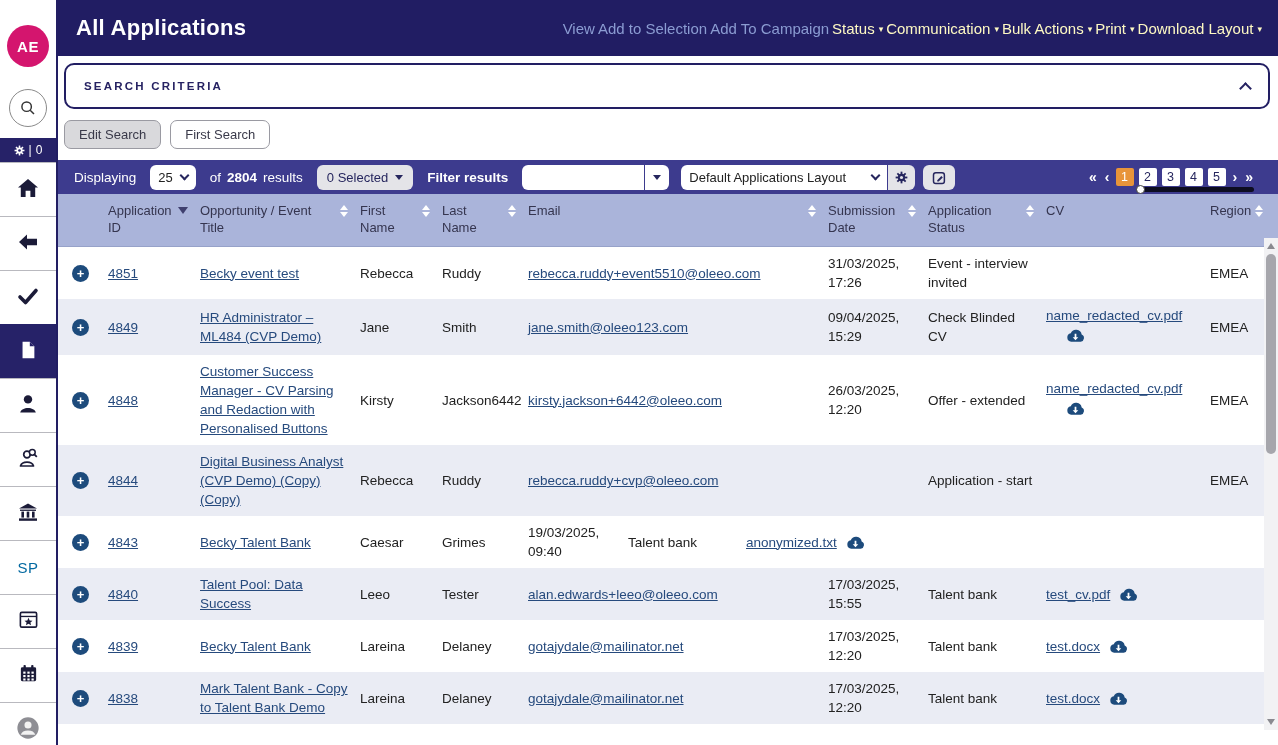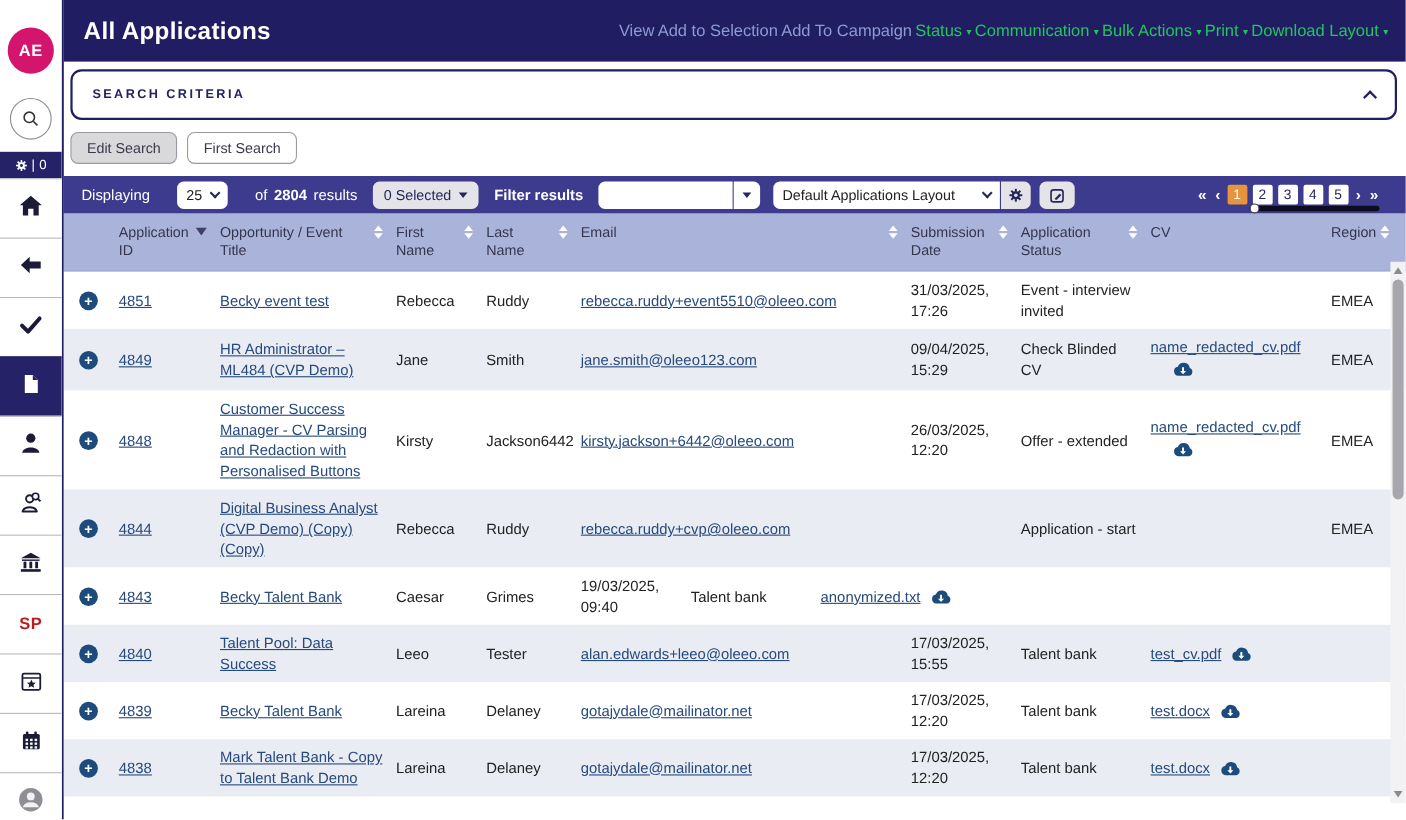--- a/index.html
+++ b/index.html
@@ -9,45 +9,45 @@
 
 .sidebar{position:absolute;left:0;top:0;width:56px;height:745px;background:#fff;z-index:6}
 .sb-cell{display:flex;align-items:center;justify-content:center}
 .sb-avatar-cell{height:78px;padding-top:14px}
 .avatar{width:42px;height:42px;border-radius:50%;background:#d4156e;color:#fff;font-weight:700;font-size:15px;display:flex;align-items:center;justify-content:center;letter-spacing:.5px}
 .sb-search-cell{height:60px}
 .search-circle{width:38px;height:38px;border-radius:50%;border:1px solid #8a8a8a;display:flex;align-items:center;justify-content:center;background:#fff;cursor:pointer}
 .sb-strip{height:24px;background:#262268;color:#fff;display:flex;align-items:center;justify-content:center;gap:4px;font-size:12px;cursor:pointer}
 .sb-item{height:54px;border-top:1px solid #b9b9bf;display:flex;align-items:center;justify-content:center;cursor:pointer;background:#fff}
 .sb-item.active{background:#262268;border-top:1px solid #262268}
-.sb-sp{font-size:15px;font-weight:700;color:#b91c1c;letter-spacing:.5px}
+.sb-sp{font-size:15px;font-weight:400;color:#0369a1;letter-spacing:.5px}
 
 
 .main{position:absolute;left:56px;top:0;width:1222px;height:745px;border-left:2px solid #221e63}
 .hdr{height:56px;background:#211d63;display:flex;align-items:center;color:#fff;padding:0 16px 0 18px}
 .hdr-title{font-size:22px;font-weight:700;letter-spacing:.3px}
 .hdr-nav{margin-left:auto;display:flex;align-items:center;gap:3px;font-size:15px;white-space:nowrap}
-.nav-item{color:#22c55e;cursor:pointer;display:inline-flex;align-items:center}
+.nav-item{color:#fef9c3;cursor:pointer;display:inline-flex;align-items:center}
 .nav-item.muted{color:#8b9cd2}
 .nav-caret{font-size:9px;margin-left:4px;margin-top:2px}
 
 .search-panel{margin:7px 8px 0 6px;border:2px solid #221e63;border-radius:10px;height:46px;display:flex;align-items:center;padding:0 18px;background:#fff}
 .sp-title{font-size:11.5px;font-weight:700;letter-spacing:2.2px;color:#262262}
 .sp-caret{margin-left:auto;width:9px;height:9px;border-top:2px solid #262262;border-right:2px solid #262262;transform:rotate(-45deg);margin-top:4px;cursor:pointer}
 
 .actions{display:flex;gap:9px;margin:11px 8px 11px 6px}
 .btn{font-size:13px;color:#3a3a4a;border:1px solid #9a9aa2;border-radius:7px;padding:6px 14px;background:#fff;cursor:pointer;font-family:"Liberation Sans",sans-serif}
 .btn.gray{background:#d9d9dc}
 
 
 .toolbar{height:34px;background:#3d3b8e;display:flex;align-items:center;color:#fff;font-size:13.5px;padding:0 10px;position:relative;white-space:nowrap}
 .toolbar .lbl{margin:0 6px}
 .toolbar .bold{font-weight:700}
 .select{background:#fff;color:#222;border-radius:6px;height:25px;display:inline-flex;align-items:center;padding:0 8px;cursor:pointer;font-size:13px}
-.sel-sm{margin:0 19px}
+.sel-sm{margin:0 8px}
 .chev{width:7px;height:7px;border-right:2px solid #26265e;border-bottom:2px solid #26265e;transform:rotate(45deg);margin-left:8px;margin-top:-4px}
 .pill{background:#e4e4e8;color:#26265e;border-radius:6px;height:25px;display:inline-flex;align-items:center;padding:0 10px;cursor:pointer;font-size:13px;margin:0 8px}
 .tri-sm{width:0;height:0;border-left:4px solid transparent;border-right:4px solid transparent;border-top:5px solid #26265e;margin-left:7px}
 .filter-input{height:25px;width:122px;border:none;border-radius:6px 0 0 6px;margin-left:8px;padding:0 8px;font-size:13px;outline:none;font-family:"Liberation Sans",sans-serif}
 .filter-dd{height:25px;width:24px;background:#fff;border-radius:0 6px 6px 0;margin-left:1px;display:inline-flex;align-items:center;justify-content:center;cursor:pointer}
 .layout-group{display:inline-flex;margin-left:12px}
 .sel-lg{border-radius:6px 0 0 6px;width:206px;justify-content:space-between}
 .seg-gear{background:#e4e4e8;border-radius:0 6px 6px 0;width:27px;height:25px;display:inline-flex;align-items:center;justify-content:center;margin-left:1px;cursor:pointer}
 .icon-btn{width:32px;justify-content:center;padding:0}
 .pager{margin-left:auto;display:flex;align-items:center;gap:5px;font-weight:700;font-size:14px;margin-right:14px}

